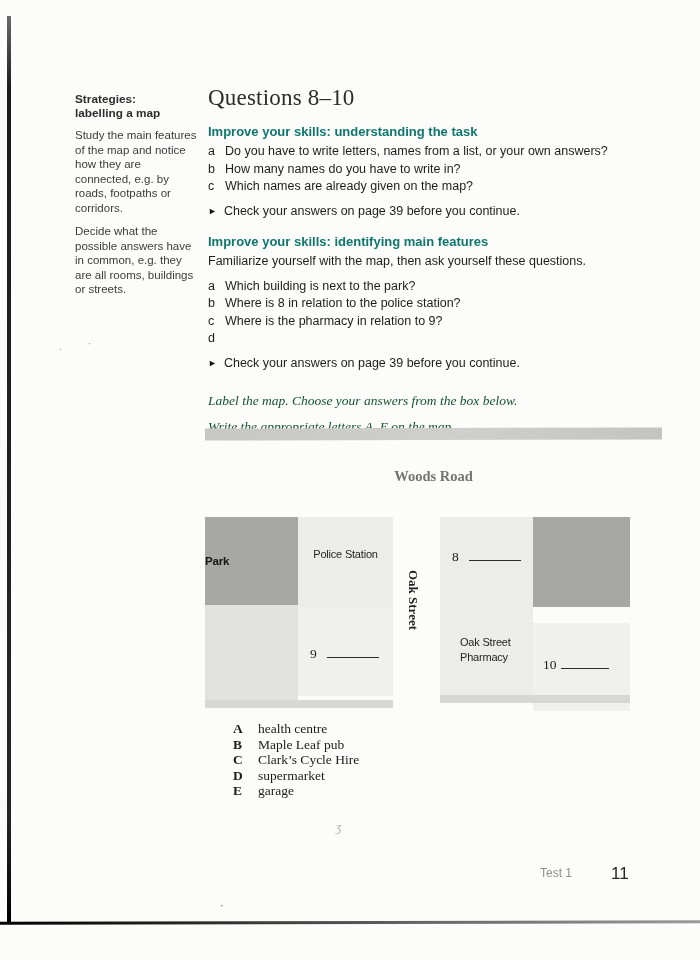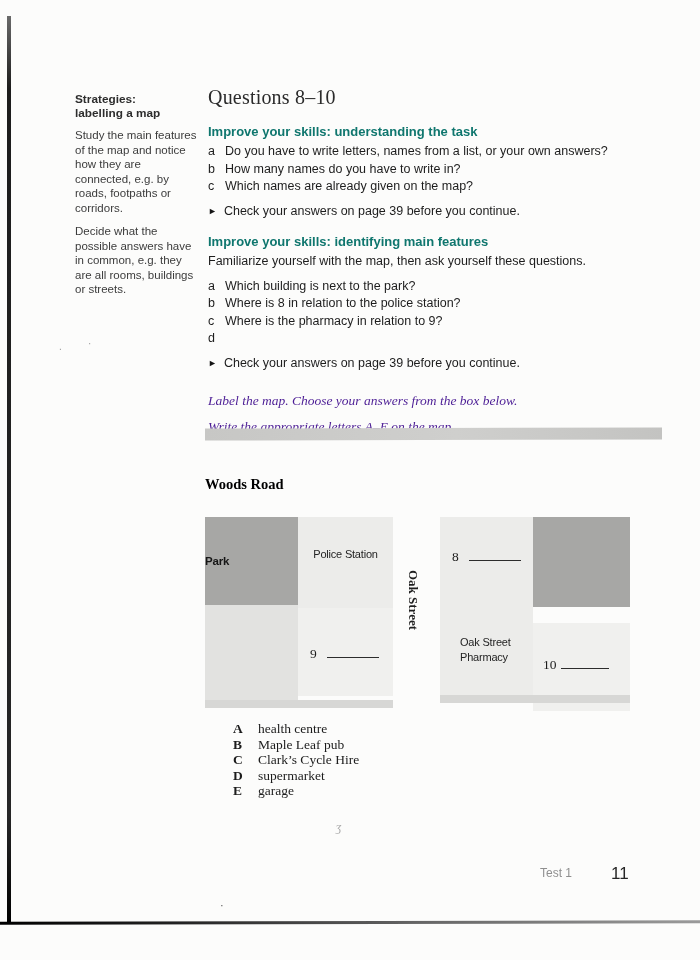--- a/index.html
+++ b/index.html
@@ -21,40 +21,40 @@
   
   .sidebar { position:absolute; left:75px; top:92px; width:124px;
     font-size:11.5px; line-height:14.5px; color:#3c3c3c; }
   .sidebar .sb-title { font-weight:bold; color:#2d2d2d; font-size:11.8px;
     line-height:14px; margin:0 0 8px 0; }
   .sidebar p { margin:0 0 9px 0; }
   .sidebar .it { font-style:italic; }
   
   .main { position:absolute; left:208px; top:87px; width:458px; }
   .q-heading { margin:0; font-family:"Liberation Serif", serif; font-weight:normal;
-    font-size:20px; line-height:21px; color:#2b2b2b; letter-spacing:0.2px; }
+    font-size:23px; line-height:21px; color:#2b2b2b; letter-spacing:0.2px; }
   .sec-title { margin:15px 0 3px 0; font-size:13px; line-height:17px;
     font-weight:bold; color:#0f766e; }
   .sec-intro { margin:0 0 8px 0; font-size:12.5px; line-height:17px; color:#1d1d1d; }
   .qitem { display:flex; font-size:12.5px; line-height:17.5px; color:#1d1d1d; }
   .qletter { width:17px; flex:0 0 17px; }
   .check { display:flex; align-items:baseline; margin-top:8px;
     font-size:12.5px; color:#1d1d1d; }
   .arrow { font-size:9px; color:#141414; margin-right:7px; position:relative; top:-1px; }
   .taskline { margin:0; font-family:"Liberation Serif", serif; font-style:italic;
-    font-size:13.5px; line-height:16px; color:#4c1d95; }
+    font-size:13.5px; line-height:16px; color:#14532d; }
   .taskline.first { margin-top:23px; }
   .taskline.second { margin-top:10px; }
   
   .map { position:absolute; left:205px; top:428px; width:457px; height:284px; }
   .road-bar { position:absolute; left:0; top:0; width:457px; height:12px;
     background:linear-gradient(90deg, var(--road-bar,#c7c7c5), #cfcfcd 55%, #c3c3c1);
     transform:rotate(-0.15deg); }
-  .woods { position:absolute; left:0; top:48px; width:100%; 
-    font-family:"Liberation Serif", serif; font-weight:bold; font-size:14.5px; color:#000000; }
+  .woods { position:absolute; left:0; top:40px; width:100%; text-align:center;
+    font-family:"Liberation Serif", serif; font-weight:bold; font-size:14.5px; color:#737373; }
   .blk { position:absolute; box-sizing:border-box; }
   .blk-dark { background:var(--block-dark,#a7a7a5); }
   .blk-light { background:var(--block-light,#ececea); }
   .blk-muted { background:var(--block-muted,#e2e2e0); }
   .blk-pale  { background:var(--q-light,#f0f0ee); }
   .maplabel { font-size:11px; color:#242424; letter-spacing:-0.2px; }
   .park { left:0; top:89px; width:93px; height:88px; display:flex;
     align-items:center; justify-content:flex-start; }
   .park .maplabel { font-weight:bold; color:#161616; font-size:11.5px; }
   .police { left:93px; top:89px; width:95px; height:91px; text-align:center; padding-top:27px; }

